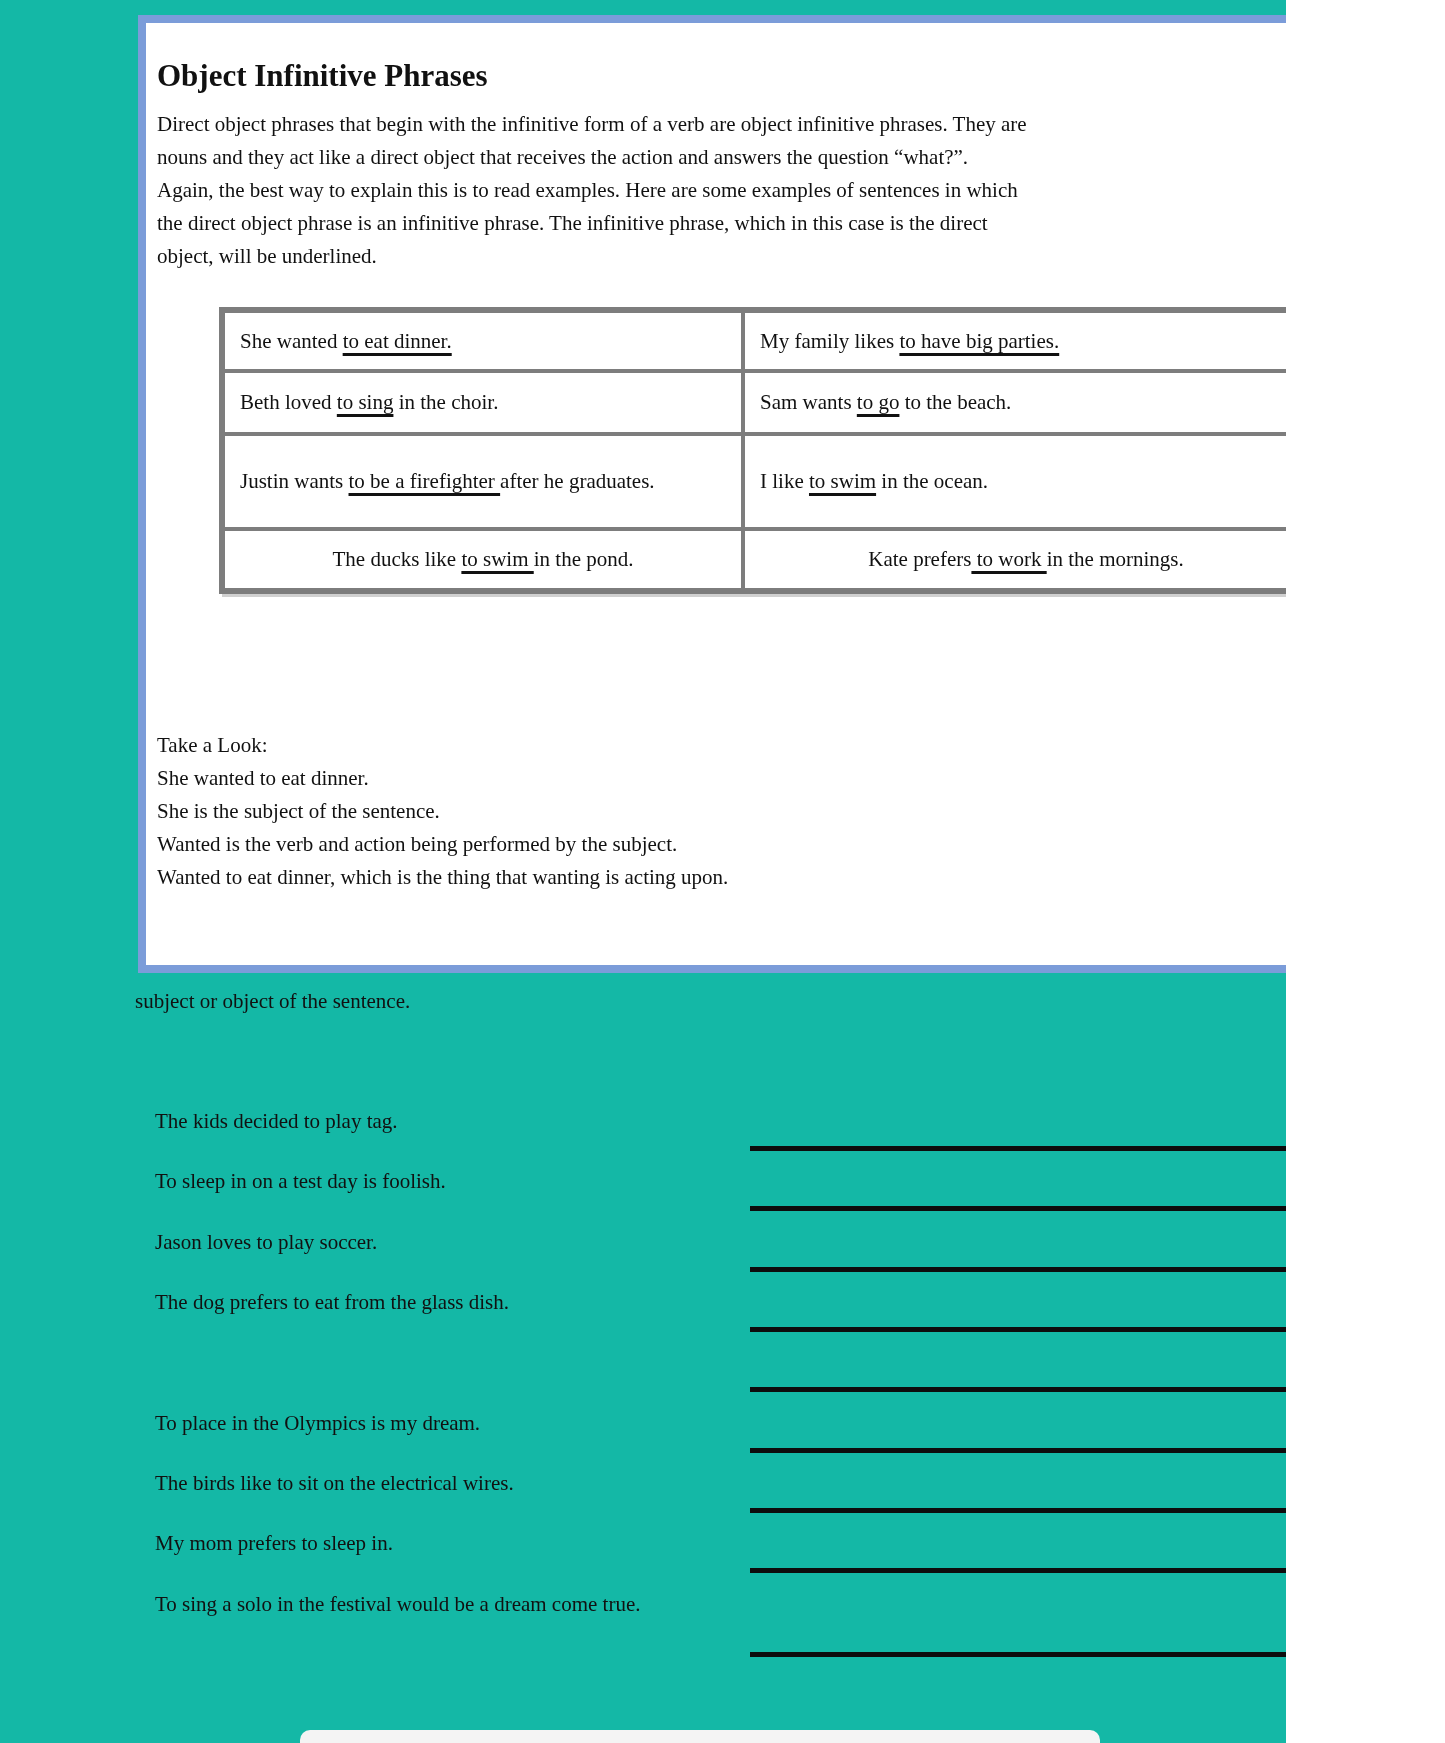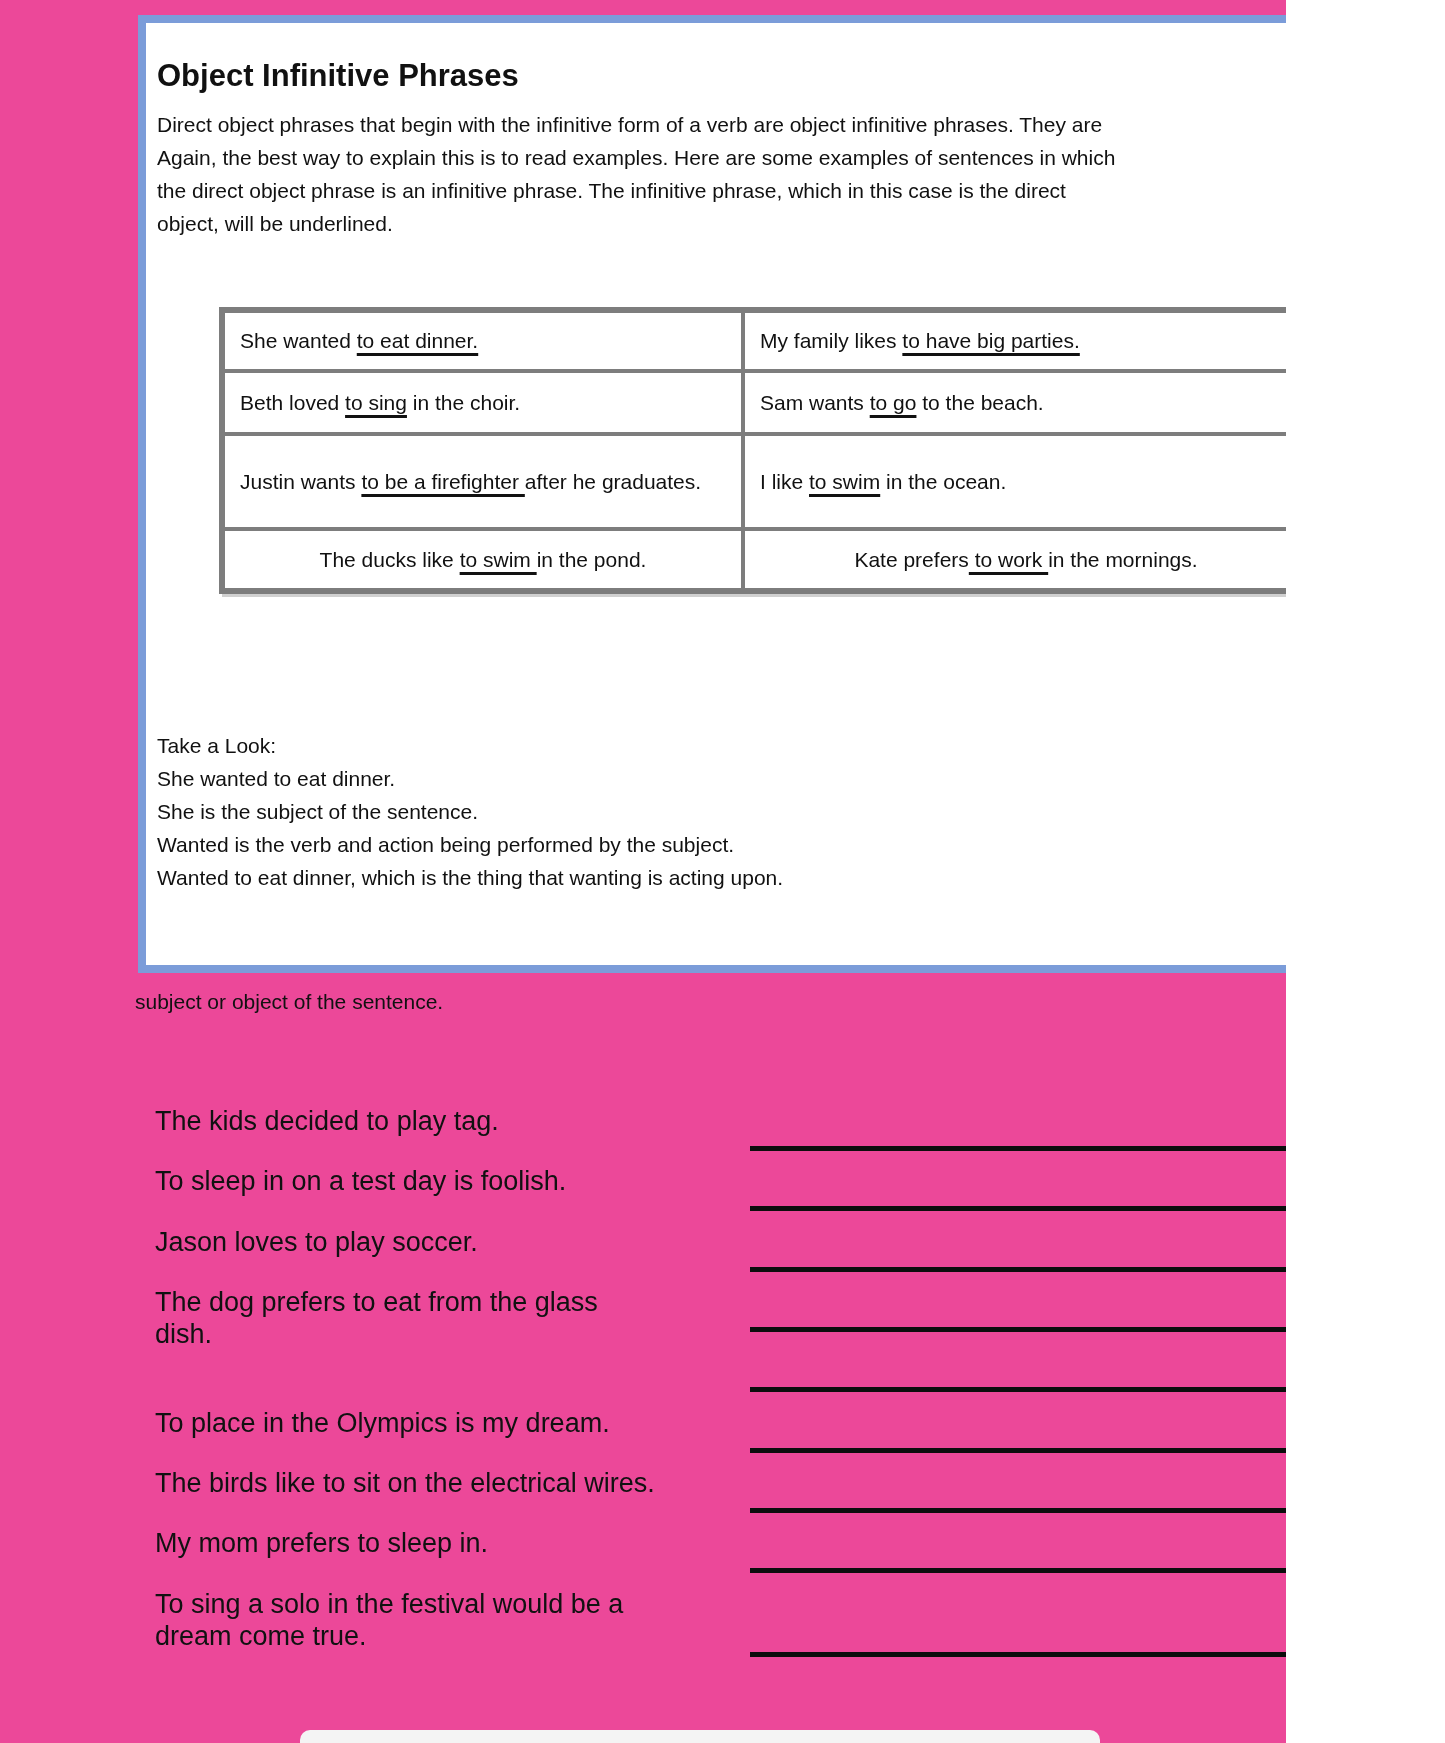--- a/index.html
+++ b/index.html
@@ -1,20 +1,20 @@
 <!DOCTYPE html>
 <html><head>
 <meta charset="utf-8">
 <style>
   html,body{margin:0;padding:0;background:#ffffff;}
   .page{
     position:relative;
     width:1286px;height:1743px;
-    background:#ec4899;
-    font-family:Liberation Sans, sans-serif;
+    background:#14b8a6;
+    font-family:Liberation Serif, serif;
     color:#111111;
     overflow:hidden;
   }
   
   .lesson-box{
     position:absolute;left:138px;top:15px;
     width:1215px;height:958px;
     box-sizing:border-box;
     border:8px solid #7b9cd9;
     background:#ffffff;
@@ -65,21 +65,21 @@
     width:1190px;font-size:21px;line-height:33px;
   }
   
   .exercise-instructions{
     position:absolute;left:135px;top:985px;
     width:1215px;font-size:21px;line-height:33px;
   }
   .sentence{
     position:absolute;left:155px;
     width:500px;
-    font-size:27px;line-height:32px;
+    font-size:21px;line-height:32px;
   }
   .blank{
     position:absolute;left:750px;
     width:613px;height:5px;
     background:#0d0d0d;
   }
   .page-edge-artifact{
     position:absolute;left:300px;top:1730px;
     width:800px;height:14px;
     background:#f4f4f4;
@@ -91,20 +91,21 @@
 
 <div class="page">
 
   <div class="lesson-box">
     <div class="lesson-inner">
 
       <h1 class="lesson-title">Object Infinitive Phrases</h1>
 
       <div class="lesson-intro">
         <div>Direct object phrases that begin with the infinitive form of a verb are object infinitive phrases. They are</div>
+        <div>nouns and they act like a direct object that receives the action and answers the question “what?”.</div>
         <div>Again, the best way to explain this is to read examples. Here are some examples of sentences in which</div>
         <div>the direct object phrase is an infinitive phrase. The infinitive phrase, which in this case is the direct</div>
         <div>object, will be underlined.</div>
       </div>
 
       <table class="examples-table">
         <tbody>
           <tr class="row-1">
             <td class="col-a"><span>She wanted </span><span class="u">to eat dinner.</span><span></span></td>
             <td class="col-b"><span>My family likes </span><span class="u">to have big parties.</span><span></span></td>

